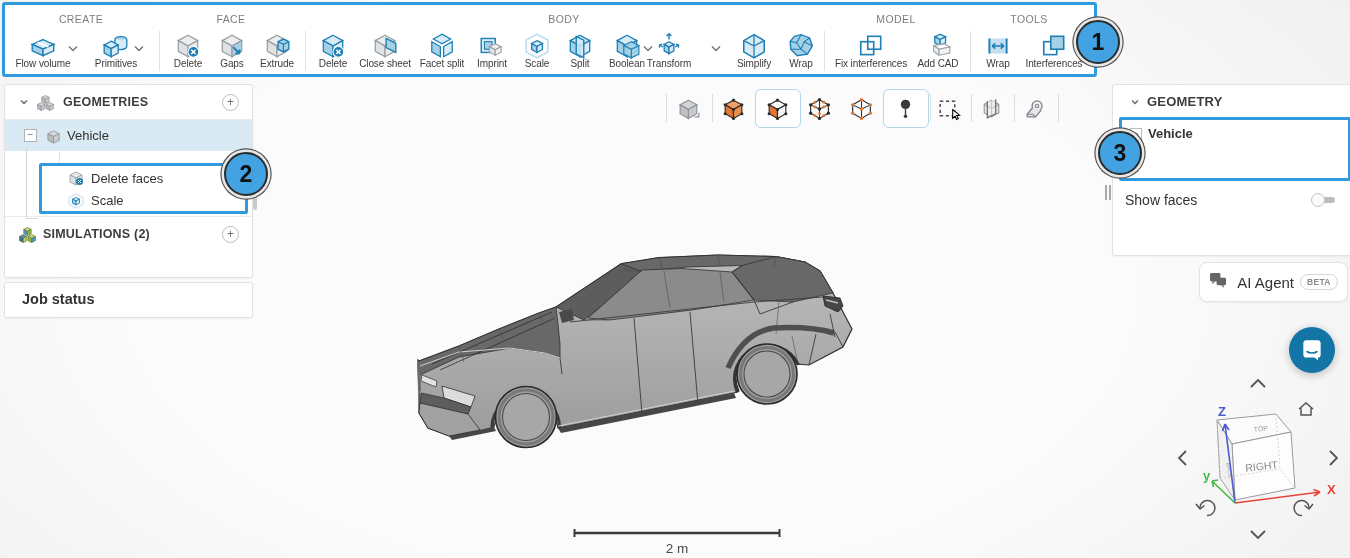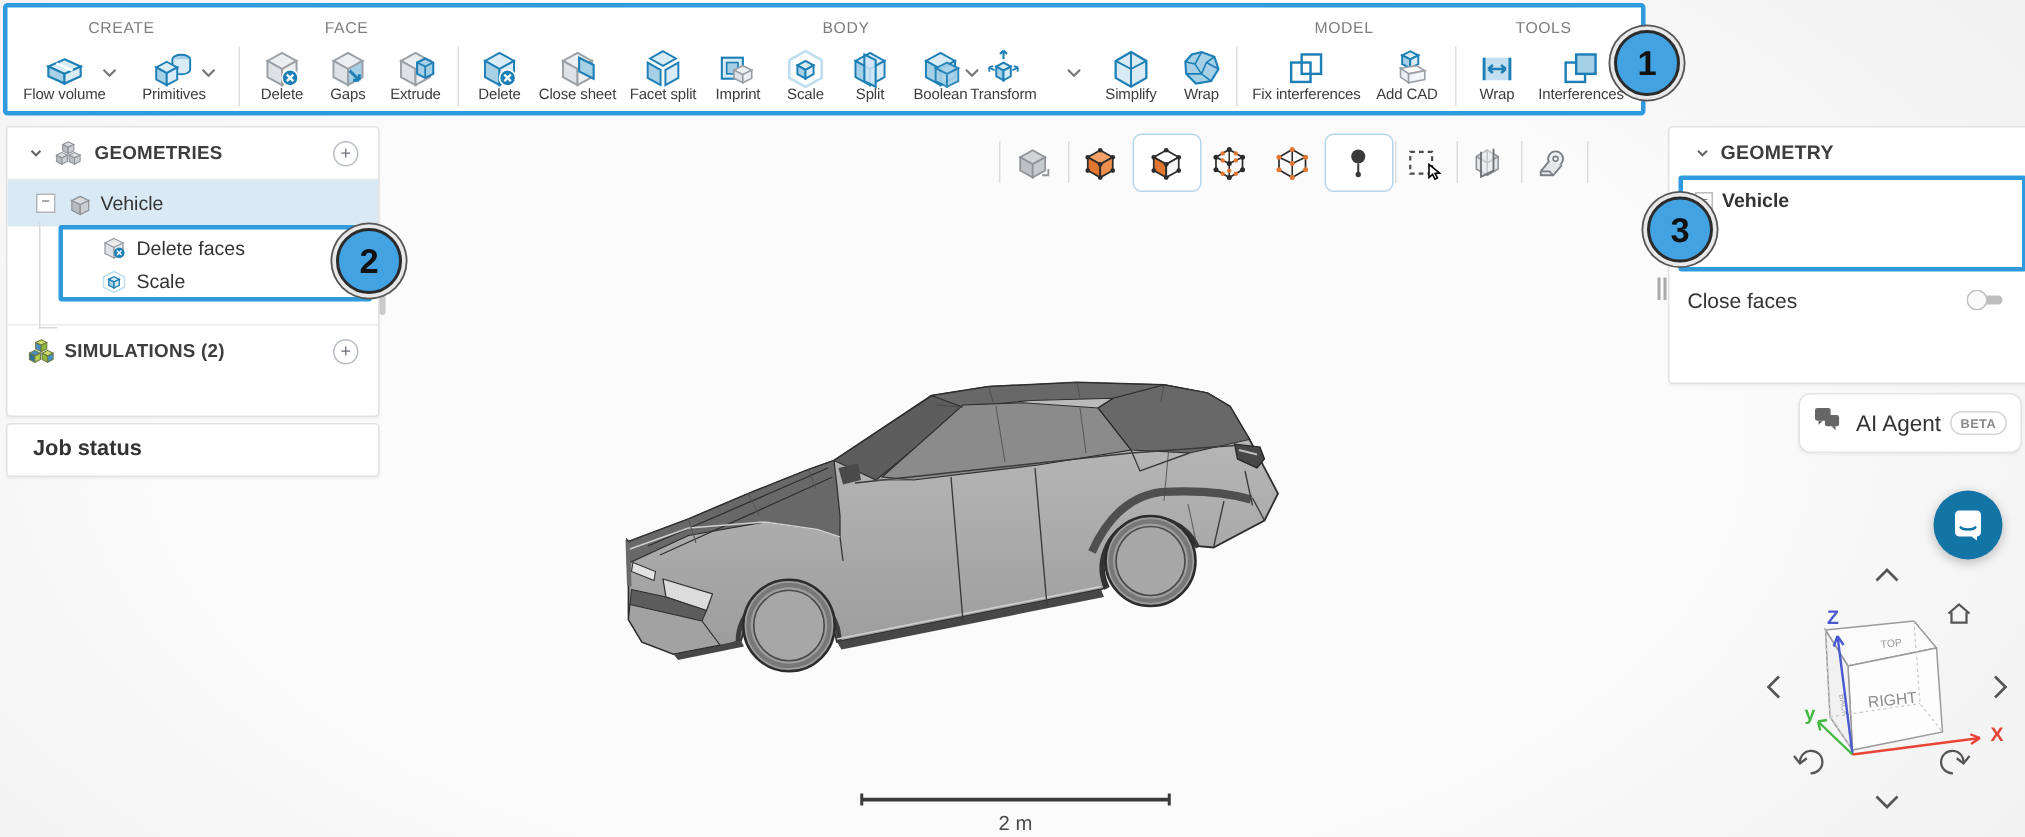--- a/index.html
+++ b/index.html
@@ -310,21 +310,21 @@
   </div>
 </div>
 <div class="abs" style="left:26px;top:148px;width:1px;height:71px;background:#d8d8d8;"></div>
 <div class="abs" style="left:26px;top:218px;width:12px;height:1px;background:#d8d8d8;"></div>
 <div class="abs" style="left:59px;top:152px;width:1px;height:36px;background:#e2e2e2;"></div>
 <div class="abs" style="left:59px;top:163px;width:9px;height:1px;background:#e2e2e2;"></div>
 <div class="abs" style="left:59px;top:188px;width:9px;height:1px;background:#e2e2e2;"></div>
 
 <div class="abs" style="left:253px;top:168px;width:4px;height:42px;background:#c9c9c9;border-radius:2px;"></div>
 
-<div class="bluebox" style="left:39px;top:150px;width:203px;height:45px;text-align:right;">
+<div class="bluebox" style="left:39px;top:163px;width:203px;height:45px;text-align:right;">
   <div class="trow" style="height:24px;">
     <span style="width:26px;"></span><span id="delfaceicon"><svg width="16" height="16" viewBox="0 0 16 16" style="vertical-align:middle;">
           <path d="M8 2 L14 5 L8 8 L2 5 Z" fill="#e8eaec" stroke="#9aa0a5" stroke-width=".9"></path>
           <path d="M2 5 L8 8 L8 15 L2 12 Z" fill="#dfe2e5" stroke="#9aa0a5" stroke-width=".9"></path>
           <path d="M8 8 L14 5 L14 12 L8 15 Z" fill="#e8eaec" stroke="#9aa0a5" stroke-width=".9"></path>
           <circle cx="11.5" cy="11.5" r="3.5" fill="#1d7fb5"></circle>
           <path d="M10 10 L13 13 M13 10 L10 13" stroke="#fff" stroke-width="1"></path>
         </svg></span>
     <span style="width:7px;"></span>Delete faces
   </div>
@@ -458,21 +458,21 @@
   <div class="phead" style="border-bottom:none;height:33px;">
     <svg width="10" height="10" style="margin-left:17px;" viewBox="0 0 10 10">
         <path d="M2 3.5 L5 6.5 L8 3.5" stroke="#666" stroke-width="1.4" fill="none"></path>
       </svg>
     <span style="width:7px;"></span>
       <span class="ptitle" style="font-size:13px;">GEOMETRY</span>
   </div>
   <div style="height:64px;"></div>
   <div style="height:35px;display:flex;align-items:center;position:relative;">
     <span style="width:12px;"></span>
-    <span style="font-size:14px;color:#333;">Close faces</span>
+    <span style="font-size:14px;color:#333;">Show faces</span>
     <svg width="26" height="14" style="position:absolute;right:14px;top:11px;" viewBox="0 0 26 14">
       <rect x="6" y="4" width="18" height="6" rx="3" fill="#bdbdbd"></rect>
       <circle cx="7" cy="7" r="6.5" fill="#fafafa" stroke="#c2c2c2"></circle>
     </svg>
   </div>
 </div>
 
 <div class="abs" style="left:1105px;top:185px;width:2px;height:15px;border-left:2px solid #aaa;border-right:2px solid #aaa;"></div>
 
 <div class="bluebox" style="left:1119px;top:117px;width:226px;height:58px;border-right-width:3px;">

